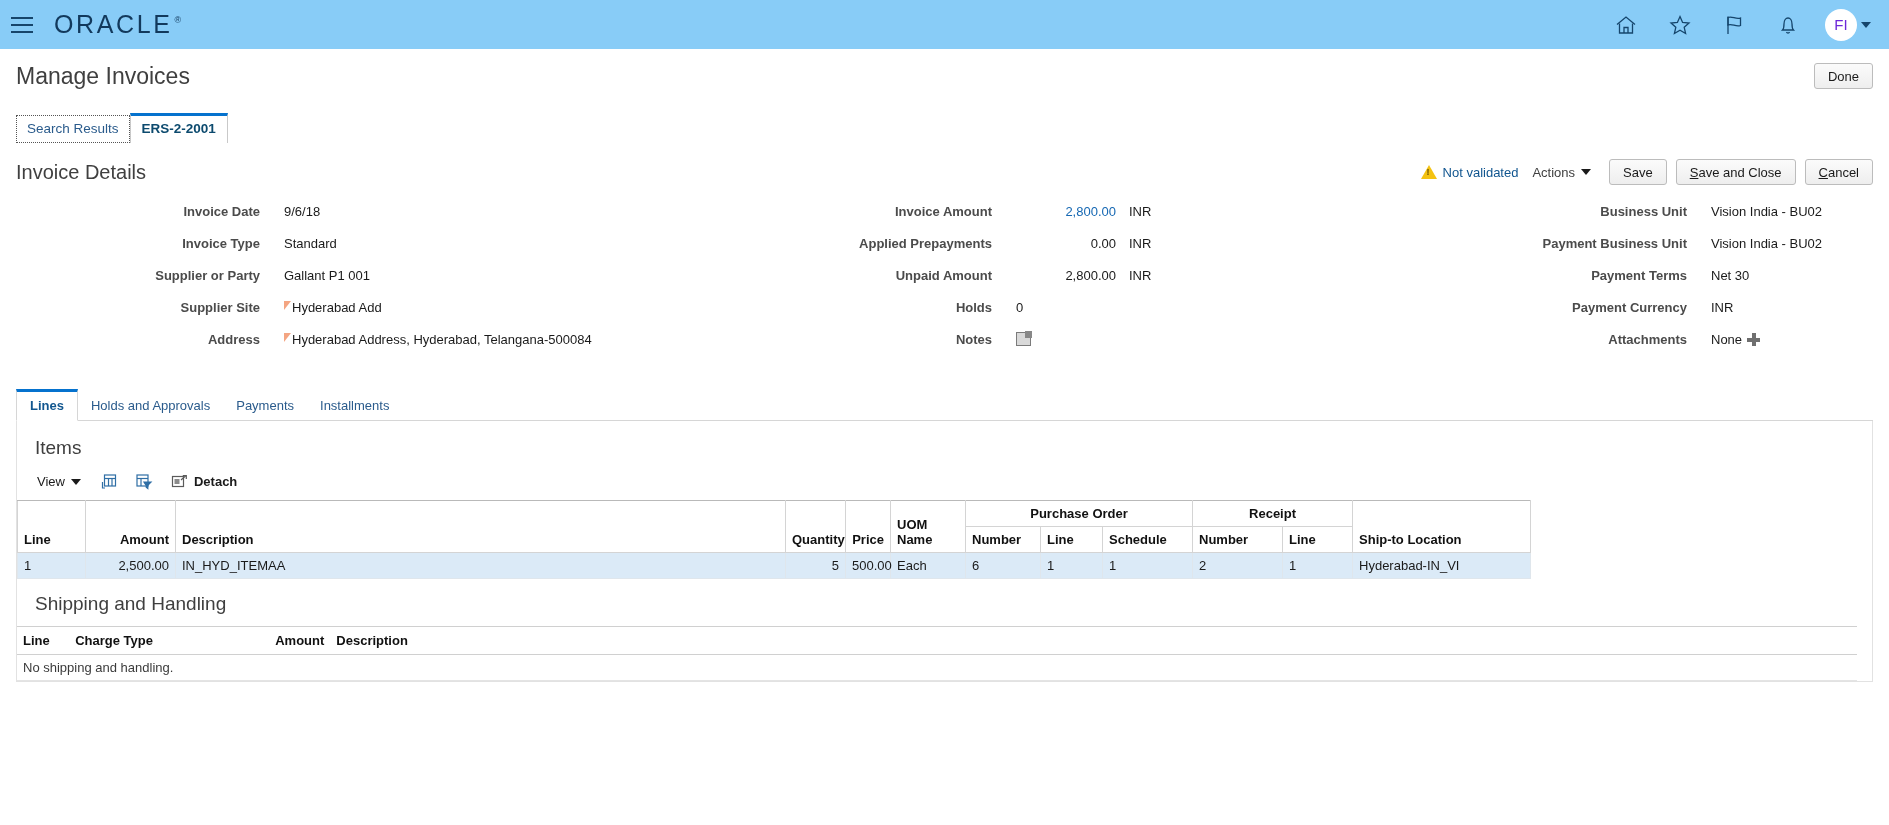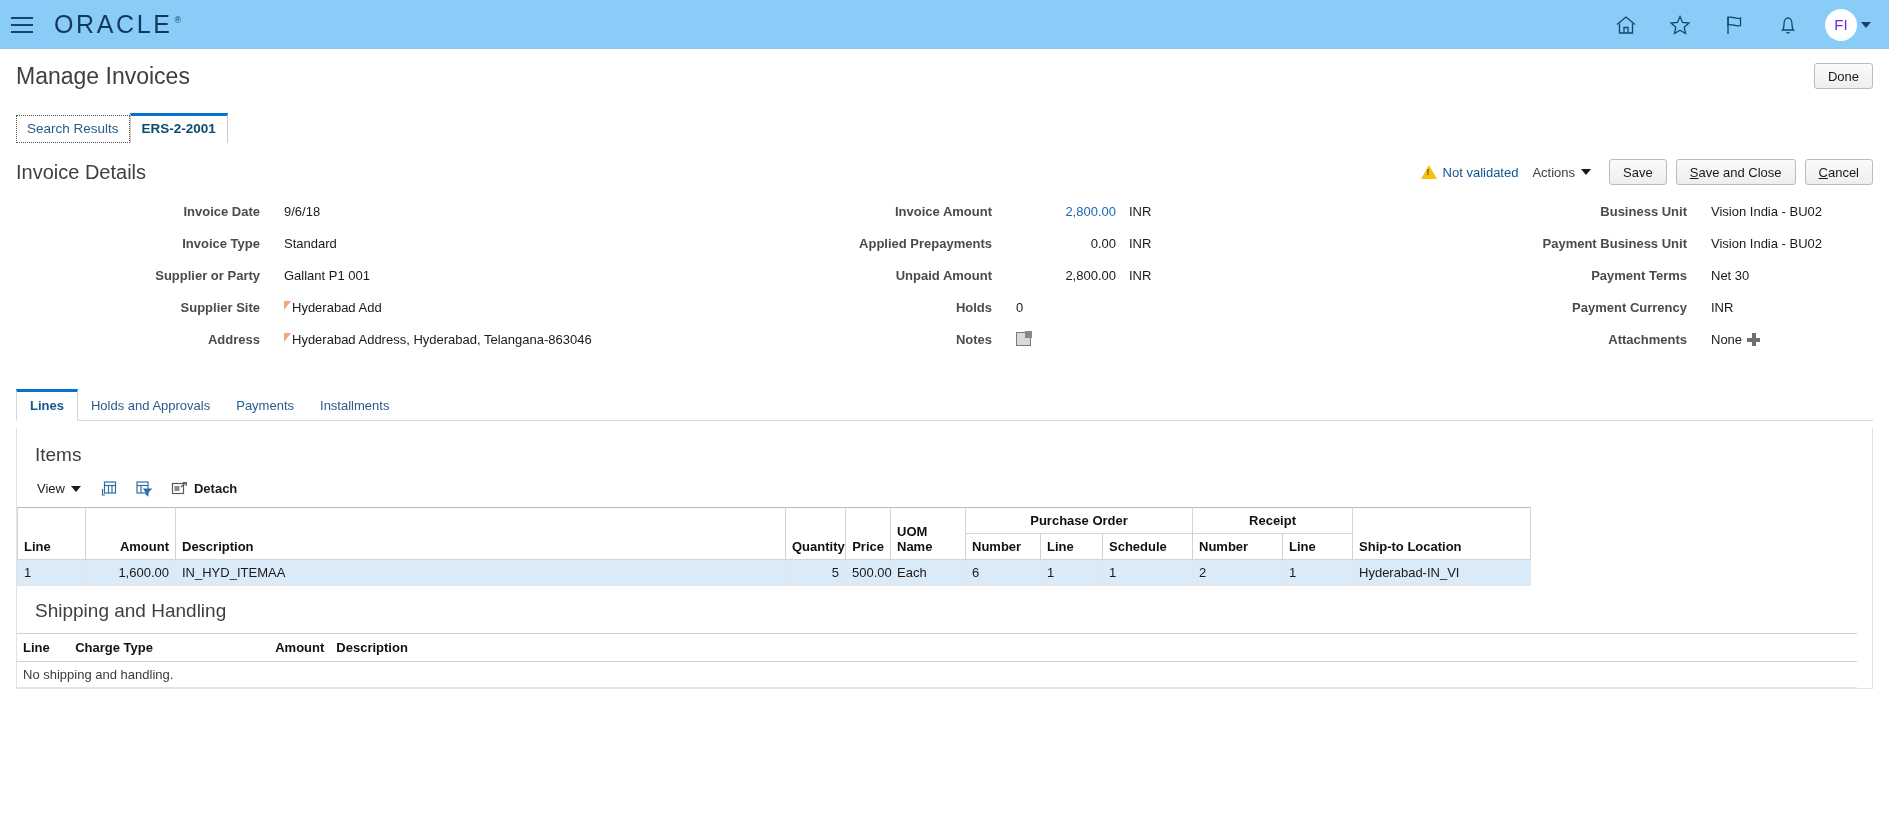--- a/index.html
+++ b/index.html
@@ -239,21 +239,21 @@
   .warn-tri::after {
     content: "!";
     position: absolute;
     left: -2px; top: 2px;
     font-size: 9px; font-weight: bold;
     color: #6b5200;
   }
 
   
   .subtabs-wrap {
-    margin: 30px 16px 7px 16px;
+    margin: 30px 16px 0 16px;
     border-bottom: 1px solid #d6d6d6;
     display: flex; align-items: flex-end;
   }
   .subtab {
     font-size: 13px;
     padding: 8px 13px 7px 13px;
     cursor: pointer;
     color: #2a5b8c;
   }
   .subtab.active {
@@ -444,21 +444,21 @@
     <div class="drow">
       <div class="dlabel">Supplier or Party</div>
       <div class="dvalue">Gallant P1 001</div>
     </div>
     <div class="drow">
       <div class="dlabel">Supplier Site</div>
       <div class="dvalue"><span class="flagmark"></span><span>Hyderabad Add</span></div>
     </div>
     <div class="drow">
       <div class="dlabel">Address</div>
-      <div class="dvalue"><span class="flagmark"></span><span>Hyderabad Address, Hyderabad, Telangana-863046</span></div>
+      <div class="dvalue"><span class="flagmark"></span><span>Hyderabad Address, Hyderabad, Telangana-500084</span></div>
     </div>
   </div>
 
   <div class="dcol c2">
     <div class="drow">
       <div class="dlabel">Invoice Amount</div>
       <div class="numwrap">
         <span class="dvalue num link">2,800.00</span>
         <span class="cur">INR</span>
       </div>
@@ -586,21 +586,21 @@
         <th class="lt">Number</th>
         <th class="lt">Line</th>
         <th class="lt">Schedule</th>
         <th class="lt">Number</th>
         <th class="lt">Line</th>
       </tr>
     </thead>
     <tbody>
       <tr class="datarow">
         <td class="lt link">1</td>
-        <td class="rt">1,600.00</td>
+        <td class="rt">2,500.00</td>
         <td class="lt">IN_HYD_ITEMAA</td>
         <td class="rt">5</td>
         <td class="rt">500.00</td>
         <td class="lt">Each</td>
         <td class="lt link">6</td>
         <td class="lt">1</td>
         <td class="lt">1</td>
         <td class="lt link">2</td>
         <td class="lt">1</td>
         <td class="lt">Hyderabad-IN_VI</td>

